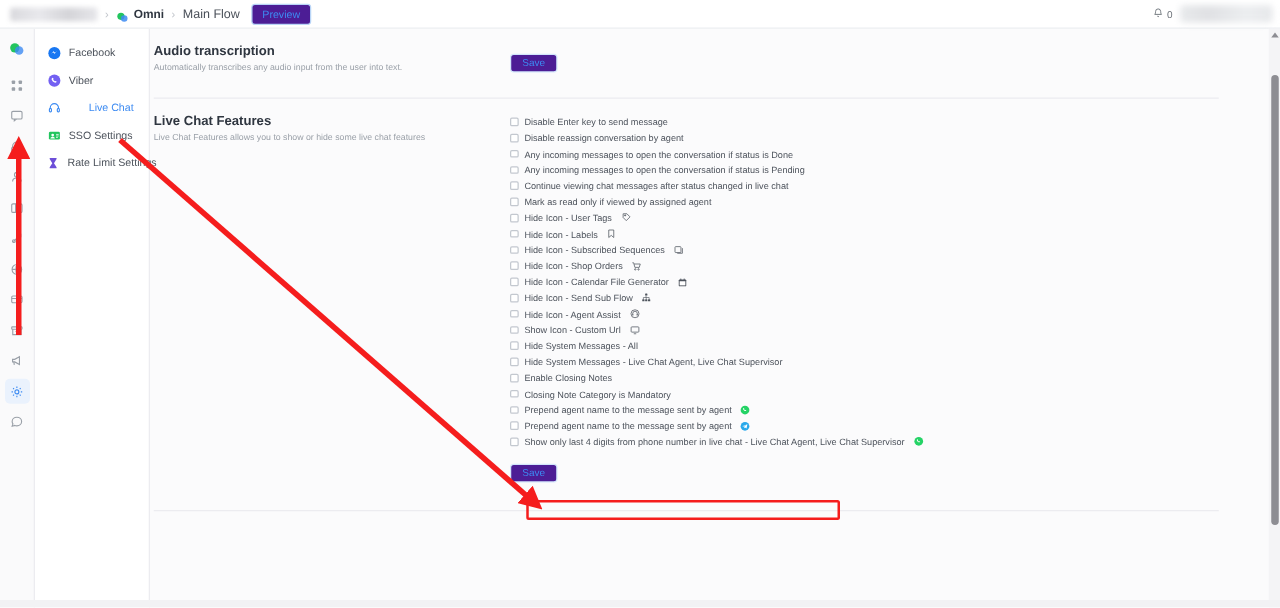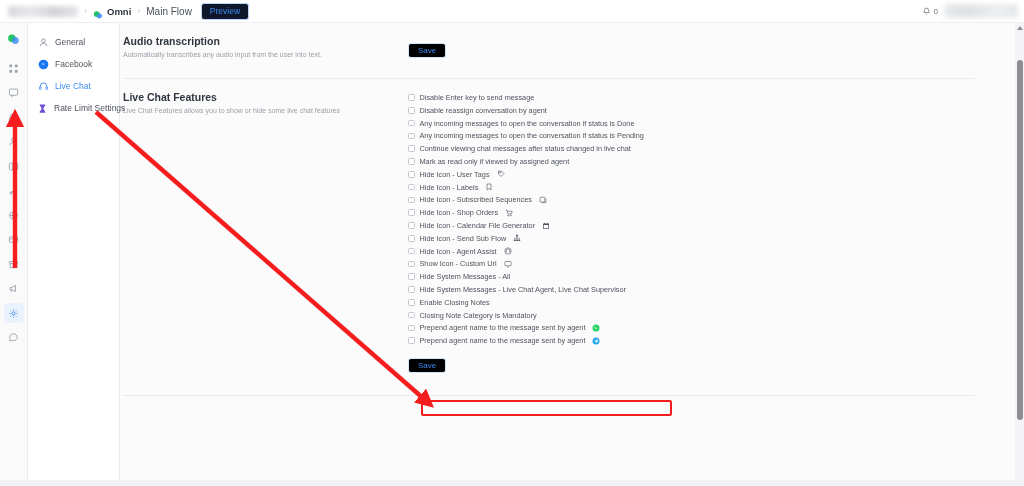--- a/index.html
+++ b/index.html
@@ -23,21 +23,21 @@
     filter: blur(2.2px);
   }
   .crumb-sep { color: #c2c6cc; font-size: 9px; margin: 0 6px; }
   .crumb-omni { display: flex; align-items: center; gap: 4px; }
   .omni-dot { width: 10px; height: 10px; position: relative; }
   .crumb-strong { font-size: 9.5px; font-weight: bold; color: #2f3640; }
   .crumb-plain { font-size: 10px; color: #4a5059; }
   .preview-btn {
     margin-left: 9px; font-size: 8.5px; color: #3d8bf2;
     border: 1px solid #b9d5f7; border-radius: 3px;
-    padding: 2.5px 8px; background: #0f172a;
+    padding: 2.5px 8px; background: #4c1d95;
   }
   .topbar-right { margin-left: auto; display: flex; align-items: center; gap: 6px; padding-right: 6px; }
   .bell-wrap { display: flex; align-items: center; gap: 3px; }
   .bell-count { font-size: 8px; color: #6b7178; }
   .avatar-blur {
     width: 74px; height: 14px; border-radius: 3px;
     background: radial-gradient(circle at 30% 50%, #dfe0e3, #eceef0 60%, #e6e7ea);
     filter: blur(2.4px);
   }
 
@@ -59,21 +59,21 @@
   
   .sidebar {
     position: absolute; top: 23px; left: 28px; width: 92px; height: 463px;
     background: #ffffff; border-right: 1px solid #ececf0; padding-top: 8px; z-index: 4;
   }
   .side-item {
     display: flex; align-items: center; gap: 6px;
     height: 22px; padding-left: 9px; font-size: 8.5px; color: #4d535c;
   }
   .side-item .lbl { white-space: nowrap; }
-  .side-item.active .lbl { color: #3d8bf2; }
+  .side-item.active .lbl { color: #3d8bf2; margin-left: 16px; }
   .side-ico { width: 12px; height: 12px; display: flex; align-items: center; justify-content: center; }
 
   
   .main {
     position: absolute; top: 23px; left: 111px; width: 894px; height: 463px;
     background: #fbfbfc; overflow: hidden;
   }
   .section { display: flex; padding: 12px 0 0 12px; }
   .sec-left { width: 285px; flex: none; }
   .sec-title { font-size: 10.5px; font-weight: bold; color: #2f3640; margin-bottom: 3px; }
@@ -82,21 +82,21 @@
 
   .select-box {
     width: 427px; height: 17px; background: #fff;
     border: 1px solid #e2e5e9; border-radius: 3px;
     display: flex; align-items: center; padding: 0 8px;
     font-size: 8px; color: #3c424b;
   }
   .select-box .chev { margin-left: auto; color: #b6bcc4; font-size: 8px; }
   .save-btn {
     margin-top: 8px; width: 38px; height: 15px;
-    background: #000000; border: 1px solid #d2e6fb; border-radius: 3px;
+    background: #4c1d95; border: 1px solid #d2e6fb; border-radius: 3px;
     color: #3d8bf2; font-size: 8px;
     display: flex; align-items: center; justify-content: center;
   }
   .divider { height: 1px; background: #ececf0; margin: 18px 30px 0 12px; }
 
   .checklist { display: flex; flex-direction: column; }
   .chk-row { display: flex; align-items: center; height: 12.8px; gap: 5px; }
   .chk-box {
     width: 6.5px; height: 6.5px; border: 1px solid #c3c8cf;
     border-radius: 1.5px; background: #fff; flex: none;
@@ -241,52 +241,63 @@
       </svg>
     </div>
     <div class="rail-ico">
       <svg width="11" height="11" viewBox="0 0 16 16" fill="none" stroke="currentColor" stroke-width="1.3">
         <path d="M13.5 7.6c0 2.8-2.5 5-5.5 5-.9 0-1.7-.2-2.4-.5L2.5 13l.9-2.6C2.8 9.6 2.5 8.7 2.5 7.6c0-2.8 2.5-5 5.5-5s5.5 2.2 5.5 5z"></path>
       </svg>
     </div>
   </div>
 
   <div class="sidebar">
-    <div class="side-item">
-      <span class="side-ico">
-        <svg width="11" height="11" viewBox="0 0 16 16" fill="none" stroke="#8a9099" stroke-width="1.3">
-          <circle cx="8" cy="5.4" r="2.6"></circle>
-            <path d="M3.2 13.2c0-2.6 2.2-4 4.8-4s4.8 1.4 4.8 4"></path>
-        </svg>
-      </span>
-      <span class="lbl">General</span>
-    </div>
 
     <div class="side-item">
       <span class="side-ico">
         <svg width="11" height="11" viewBox="0 0 16 16">
           <circle cx="8" cy="8" r="7" fill="#1877f2"></circle>
           <path d="M4.2 8.6L7 5.8l1.7 1.8 2.3-1.8-2.8 2.9-1.7-1.7L4.2 8.6z" fill="#fff"></path>
         </svg>
       </span>
       <span class="lbl">Facebook</span>
     </div>
 
+    <div class="side-item">
+      <span class="side-ico">
+        <svg width="11" height="11" viewBox="0 0 16 16">
+          <circle cx="8" cy="8" r="7" fill="#7360f2"></circle>
+          <path d="M5.6 4.8c.6-.3 1 .2 1.3.8.3.6-.3.8-.2 1.2.2.7 1.1 1.6 1.8 1.8.4.1.6-.5 1.2-.2.6.3 1.1.7.8 1.3-.3.6-1.5.9-2.4.5-1.3-.6-2.7-2-3.2-3.3-.3-.9 0-1.8.7-2.1z" fill="#fff"></path>
+        </svg>
+      </span>
+      <span class="lbl">Viber</span>
+    </div>
 
     <div class="side-item active">
       <span class="side-ico">
         <svg width="11" height="11" viewBox="0 0 16 16" fill="none" stroke="#3d8bf2" stroke-width="1.3">
           <path d="M3.2 9V7.6a4.8 4.8 0 0 1 9.6 0V9"></path>
           <rect x="2.2" y="8.5" width="2.4" height="3.8" rx="1"></rect>
           <rect x="11.4" y="8.5" width="2.4" height="3.8" rx="1"></rect>
         </svg>
       </span>
       <span class="lbl">Live Chat</span>
     </div>
 
+    <div class="side-item">
+      <span class="side-ico">
+        <svg width="11" height="11" viewBox="0 0 16 16">
+          <rect x="1.6" y="3.4" width="12.8" height="9.2" rx="1.6" fill="#22c55e"></rect>
+          <circle cx="6" cy="7.3" r="1.6" fill="#fff"></circle>
+          <path d="M3.4 11.2c.4-1.2 1.4-1.8 2.6-1.8s2.2.6 2.6 1.8H3.4z" fill="#fff"></path>
+          <path d="M10 6.6h3M10 8.4h3M10 10.2h2" stroke="#fff" stroke-width="0.9"></path>
+        </svg>
+      </span>
+      <span class="lbl">SSO Settings</span>
+    </div>
 
     <div class="side-item">
       <span class="side-ico">
         <svg width="11" height="11" viewBox="0 0 16 16" fill="#6d4fd8">
           <path d="M4 2h8v1.2L9 8l3 4.8V14H4v-1.2L7 8 4 3.2V2z"></path>
         </svg>
       </span>
       <span class="lbl">Rate Limit Settings</span>
     </div>
   </div>
@@ -452,20 +463,30 @@
             <div class="chk-row">
               <span class="chk-box"></span>
               <span class="chk-label">Prepend agent name to the message sent by agent</span>
               <span class="chk-ico">
                 <svg width="8" height="8" viewBox="0 0 16 16">
                   <circle cx="8" cy="8" r="7" fill="#29a9eb"></circle>
                   <path d="M3.6 7.9l8.2-3.2-1.4 7-2.4-1.8-1.2 1.2-.2-2.3 4-3.5-4.8 2.9-2.2-.3z" fill="#fff"></path>
                 </svg>
               </span>
             </div>
+            <div class="chk-row">
+              <span class="chk-box"></span>
+              <span class="chk-label">Show only last 4 digits from phone number in live chat - Live Chat Agent, Live Chat Supervisor</span>
+              <span class="chk-ico">
+                <svg width="8" height="8" viewBox="0 0 16 16">
+                  <circle cx="8" cy="8" r="7" fill="#25d366"></circle>
+                  <path d="M5.6 4.9c.5-.3.9.1 1.2.7.2.5-.3.7-.2 1 .2.6 1 1.4 1.6 1.6.3.1.5-.4 1-.2.6.3 1 .6.7 1.1-.3.5-1.3.8-2.1.4-1.1-.5-2.4-1.8-2.8-2.9-.3-.8 0-1.5.6-1.7z" fill="#fff"></path>
+                </svg>
+              </span>
+            </div>
           </div>
         <div class="save-btn" style="margin-top:11px">Save</div>
       </div>
     </div>
 
     <div class="bottom-divider"></div>
   </div>
 
   <div class="vscroll-track"></div>
   <div class="vscroll-arrow"></div>

